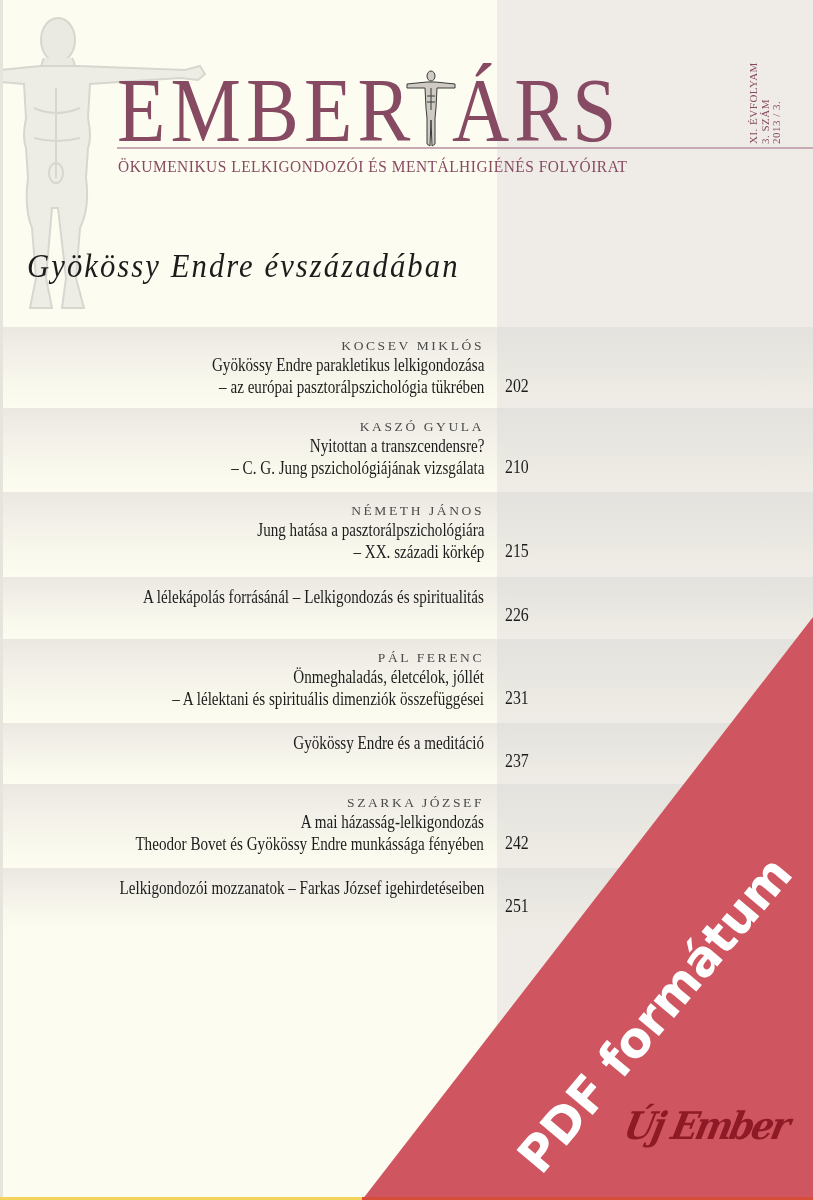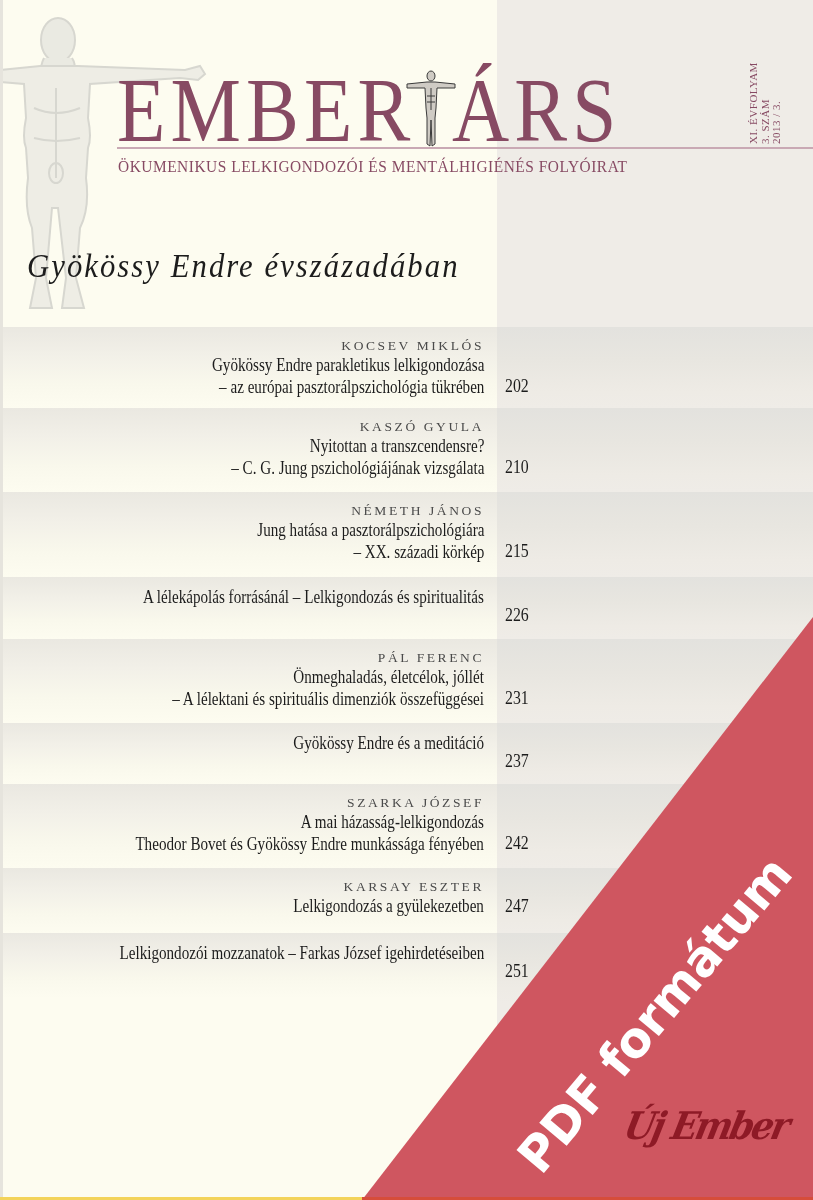--- a/index.html
+++ b/index.html
@@ -151,29 +151,20 @@
     <div class="toc-row" style="height:84px">
       <div class="band-l"></div>
         <div class="band-r"></div>
       <div class="toc-text">
         <div class="toc-author">SZARKA JÓZSEF</div>
         <div class="toc-line">A mai házasság-lelkigondozás</div>
         <div class="toc-line">Theodor Bovet és Gyökössy Endre munkássága fényében</div>
       </div>
       <div class="toc-page" style="top:49px">242</div>
     </div>
-    <div class="toc-row" style="height:65px">
-      <div class="band-l"></div>
-        <div class="band-r"></div>
-      <div class="toc-text">
-        <div class="toc-author">KARSAY ESZTER</div>
-        <div class="toc-line">Lelkigondozás a gyülekezetben</div>
-      </div>
-      <div class="toc-page" style="top:28px">247</div>
-    </div>
     <div class="toc-row" style="height:264px">
       <div class="band-l" style="background: linear-gradient(#eae8e1 0px, #f2f0e8 22px, #f9f8ec 45px, #fdfcf0 65px, #fdfcf0 100%);"></div>
       <div class="band-r" style="background: linear-gradient(#e3e2de 0px, #e8e6e0 25px, #eeebe5 55px, #efece7 70px, #efece7 100%);"></div>
       <div class="toc-text">
         <div class="toc-line">Lelkigondozói mozzanatok – Farkas József igehirdetéseiben</div>
       </div>
       <div class="toc-page" style="top:28px">251</div>
     </div>
   </div>
 

